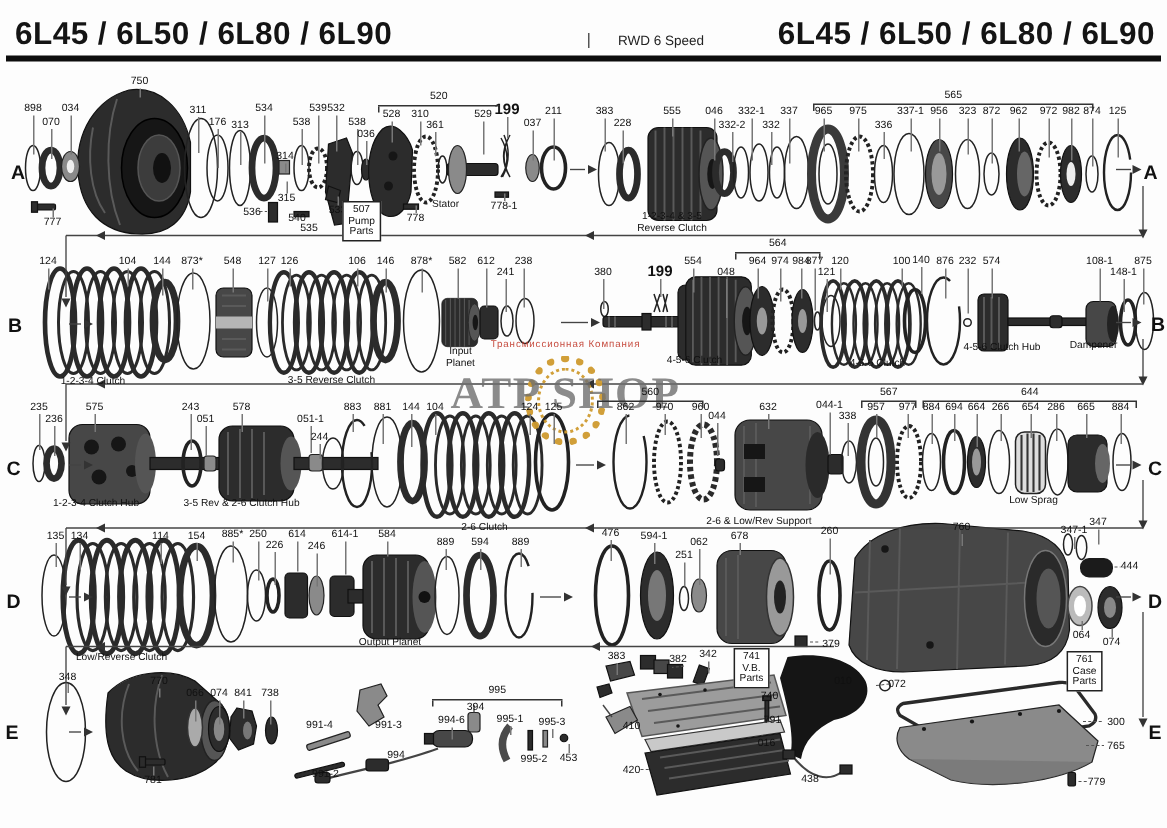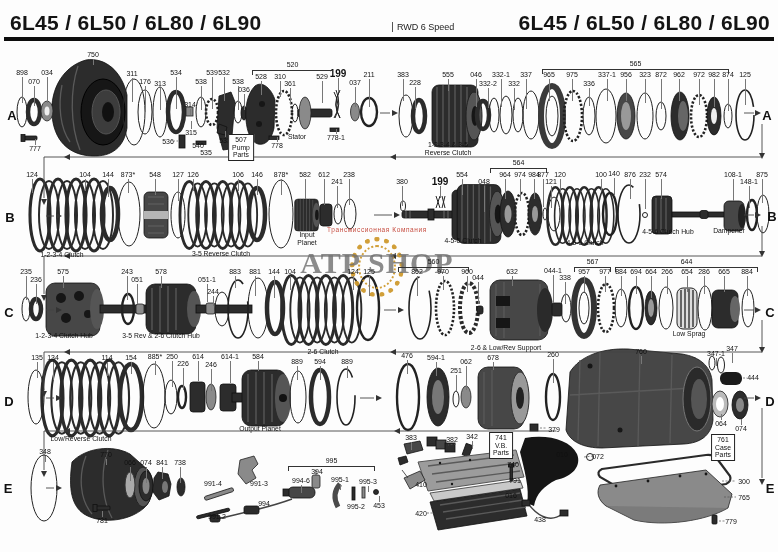--- a/index.html
+++ b/index.html
@@ -1,20 +1,20 @@
 <!DOCTYPE html>
 <html><head>
 <meta charset="utf-8">
 <style>
   html,body{margin:0;padding:0;background:#e8e8e8}
   .page{position:relative;width:778px;height:552px;background:#fdfdfd;font-family:"Liberation Sans",sans-serif;overflow:hidden}
   .title{position:absolute;top:11px;font-size:21px;font-weight:bold;color:#141414;letter-spacing:.3px;white-space:nowrap}
   .title-left{left:10px}
   .title-right{right:8px}
-  .subtitle{position:absolute;left:392px;top:22px;font-size:9px;color:#222;border-left:1px solid #555;padding-left:4px;white-space:nowrap}
+  .subtitle{position:absolute;left:392px;top:22px;font-size:9px;color:#222;border-left:1px solid #555;padding-left:19px;white-space:nowrap}
   .rule{position:absolute;left:4px;right:4px;top:37px;height:3.5px;background:#0d0d0d}
   .art{position:absolute;left:0;top:0;z-index:1}
   .watermark{position:absolute;left:292px;top:226px;width:170px;z-index:3;pointer-events:none;text-align:center}
   .wm-ru{font-size:6.5px;letter-spacing:.6px;opacity:.9}
   .wm-gear{position:absolute;left:58px;top:11px;width:44px;height:50px;border:5px dotted #cf9b2f;border-radius:50%;opacity:.95}
   .wm-gear:after{content:"";position:absolute;inset:3px;border:2px dotted #cf9b2f;border-radius:50%}
   .wm-text{margin-top:13px;font-family:"Liberation Serif",serif;font-size:30px;font-weight:bold;color:#6f6f6f;opacity:.8;letter-spacing:1px}
   #overlay{position:absolute;inset:0;z-index:4}
   .rowletter{position:absolute;font-weight:bold;font-size:13px;color:#111;transform:translate(-50%,-50%)}
   .plabel{position:absolute;font-size:7px;line-height:7px;color:#111;transform:translateX(-50%);white-space:nowrap}

